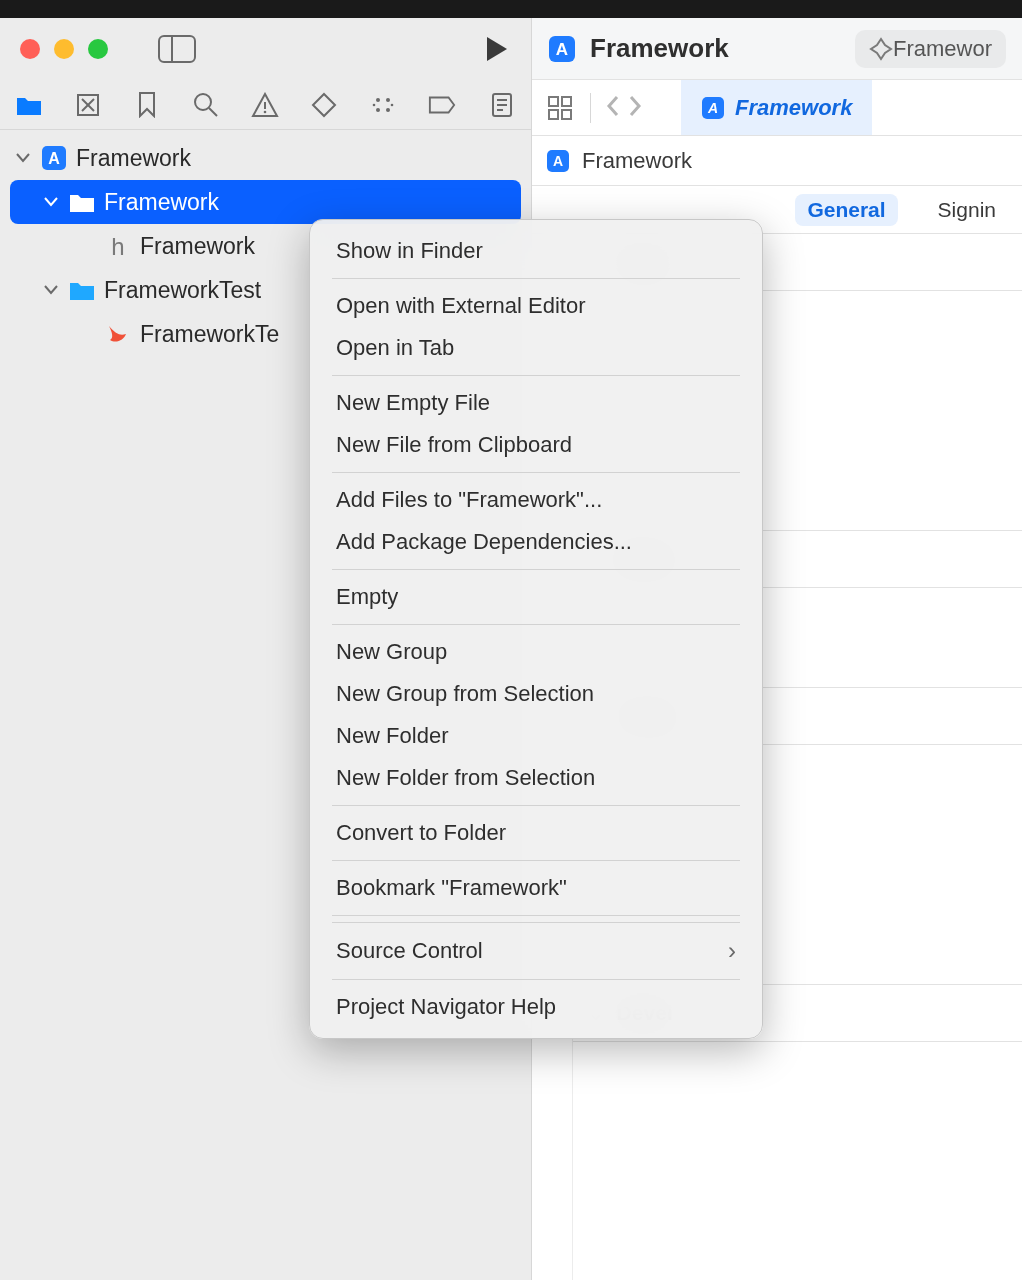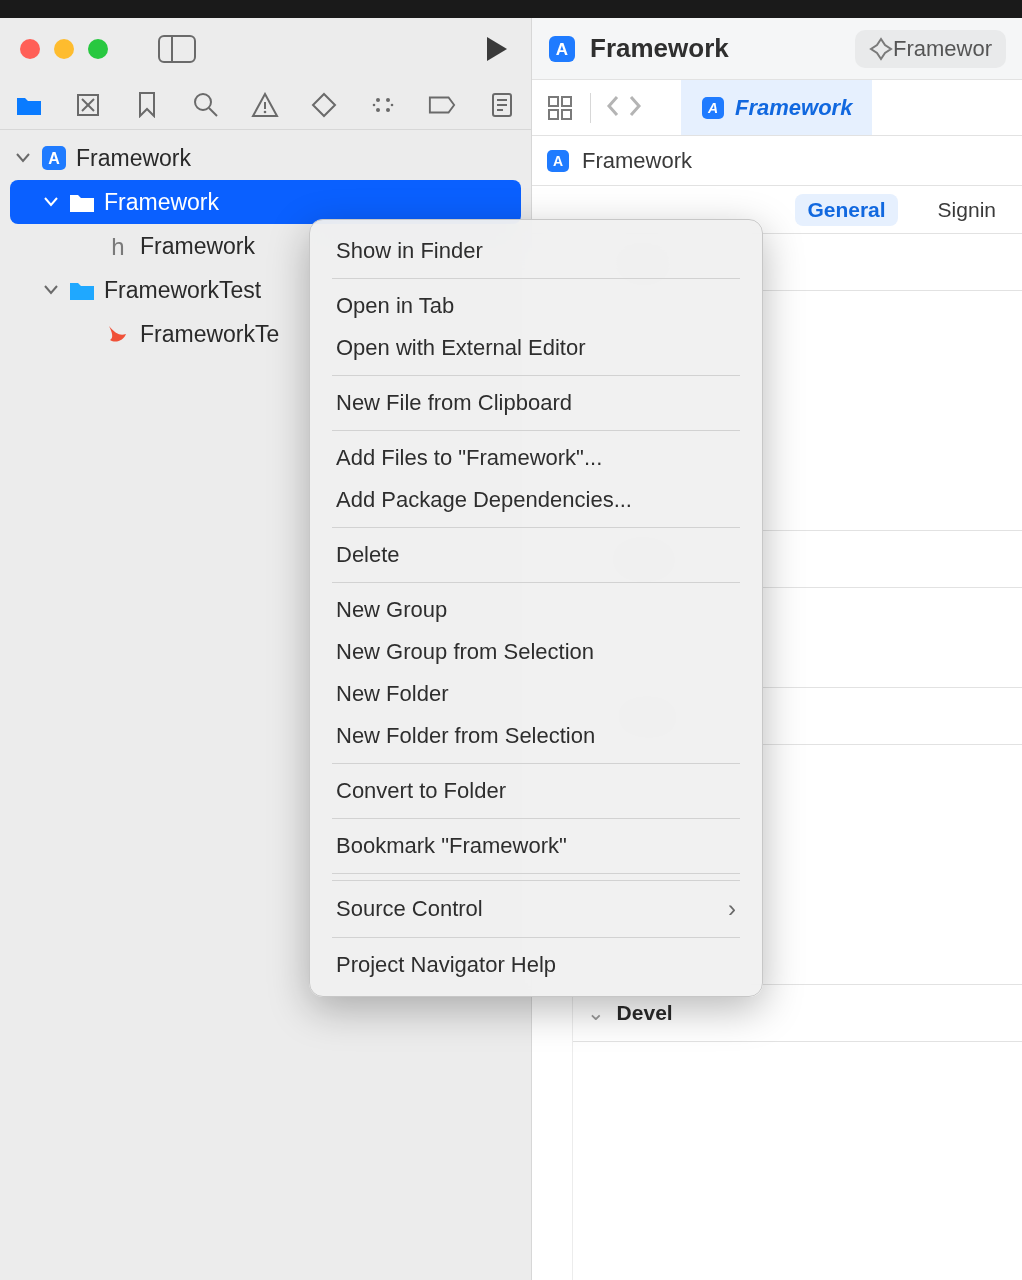--- a/index.html
+++ b/index.html
@@ -413,39 +413,42 @@
 
   </div>
 </div>
 
 <div class="context-menu" id="ctx">
     <div class="menu-item">
       <span>Show in Finder</span>
     </div>
     <div class="menu-divider"></div>
     <div class="menu-item">
+      <span>Open with External Editor</span>
+    </div>
+    <div class="menu-item">
       <span>Open in Tab</span>
     </div>
-    <div class="menu-item">
-      <span>Open with External Editor</span>
-    </div>
-    <div class="menu-divider"></div>
+    <div class="menu-divider"></div>
+    <div class="menu-item">
+      <span>New Empty File</span>
+    </div>
     <div class="menu-item">
       <span>New File from Clipboard</span>
     </div>
     <div class="menu-divider"></div>
     <div class="menu-item">
       <span>Add Files to "Framework"...</span>
     </div>
     <div class="menu-item">
       <span>Add Package Dependencies...</span>
     </div>
     <div class="menu-divider"></div>
     <div class="menu-item">
-      <span>Delete</span>
+      <span>Empty</span>
     </div>
     <div class="menu-divider"></div>
     <div class="menu-item">
       <span>New Group</span>
     </div>
     <div class="menu-item">
       <span>New Group from Selection</span>
     </div>
     <div class="menu-item">
       <span>New Folder</span>

